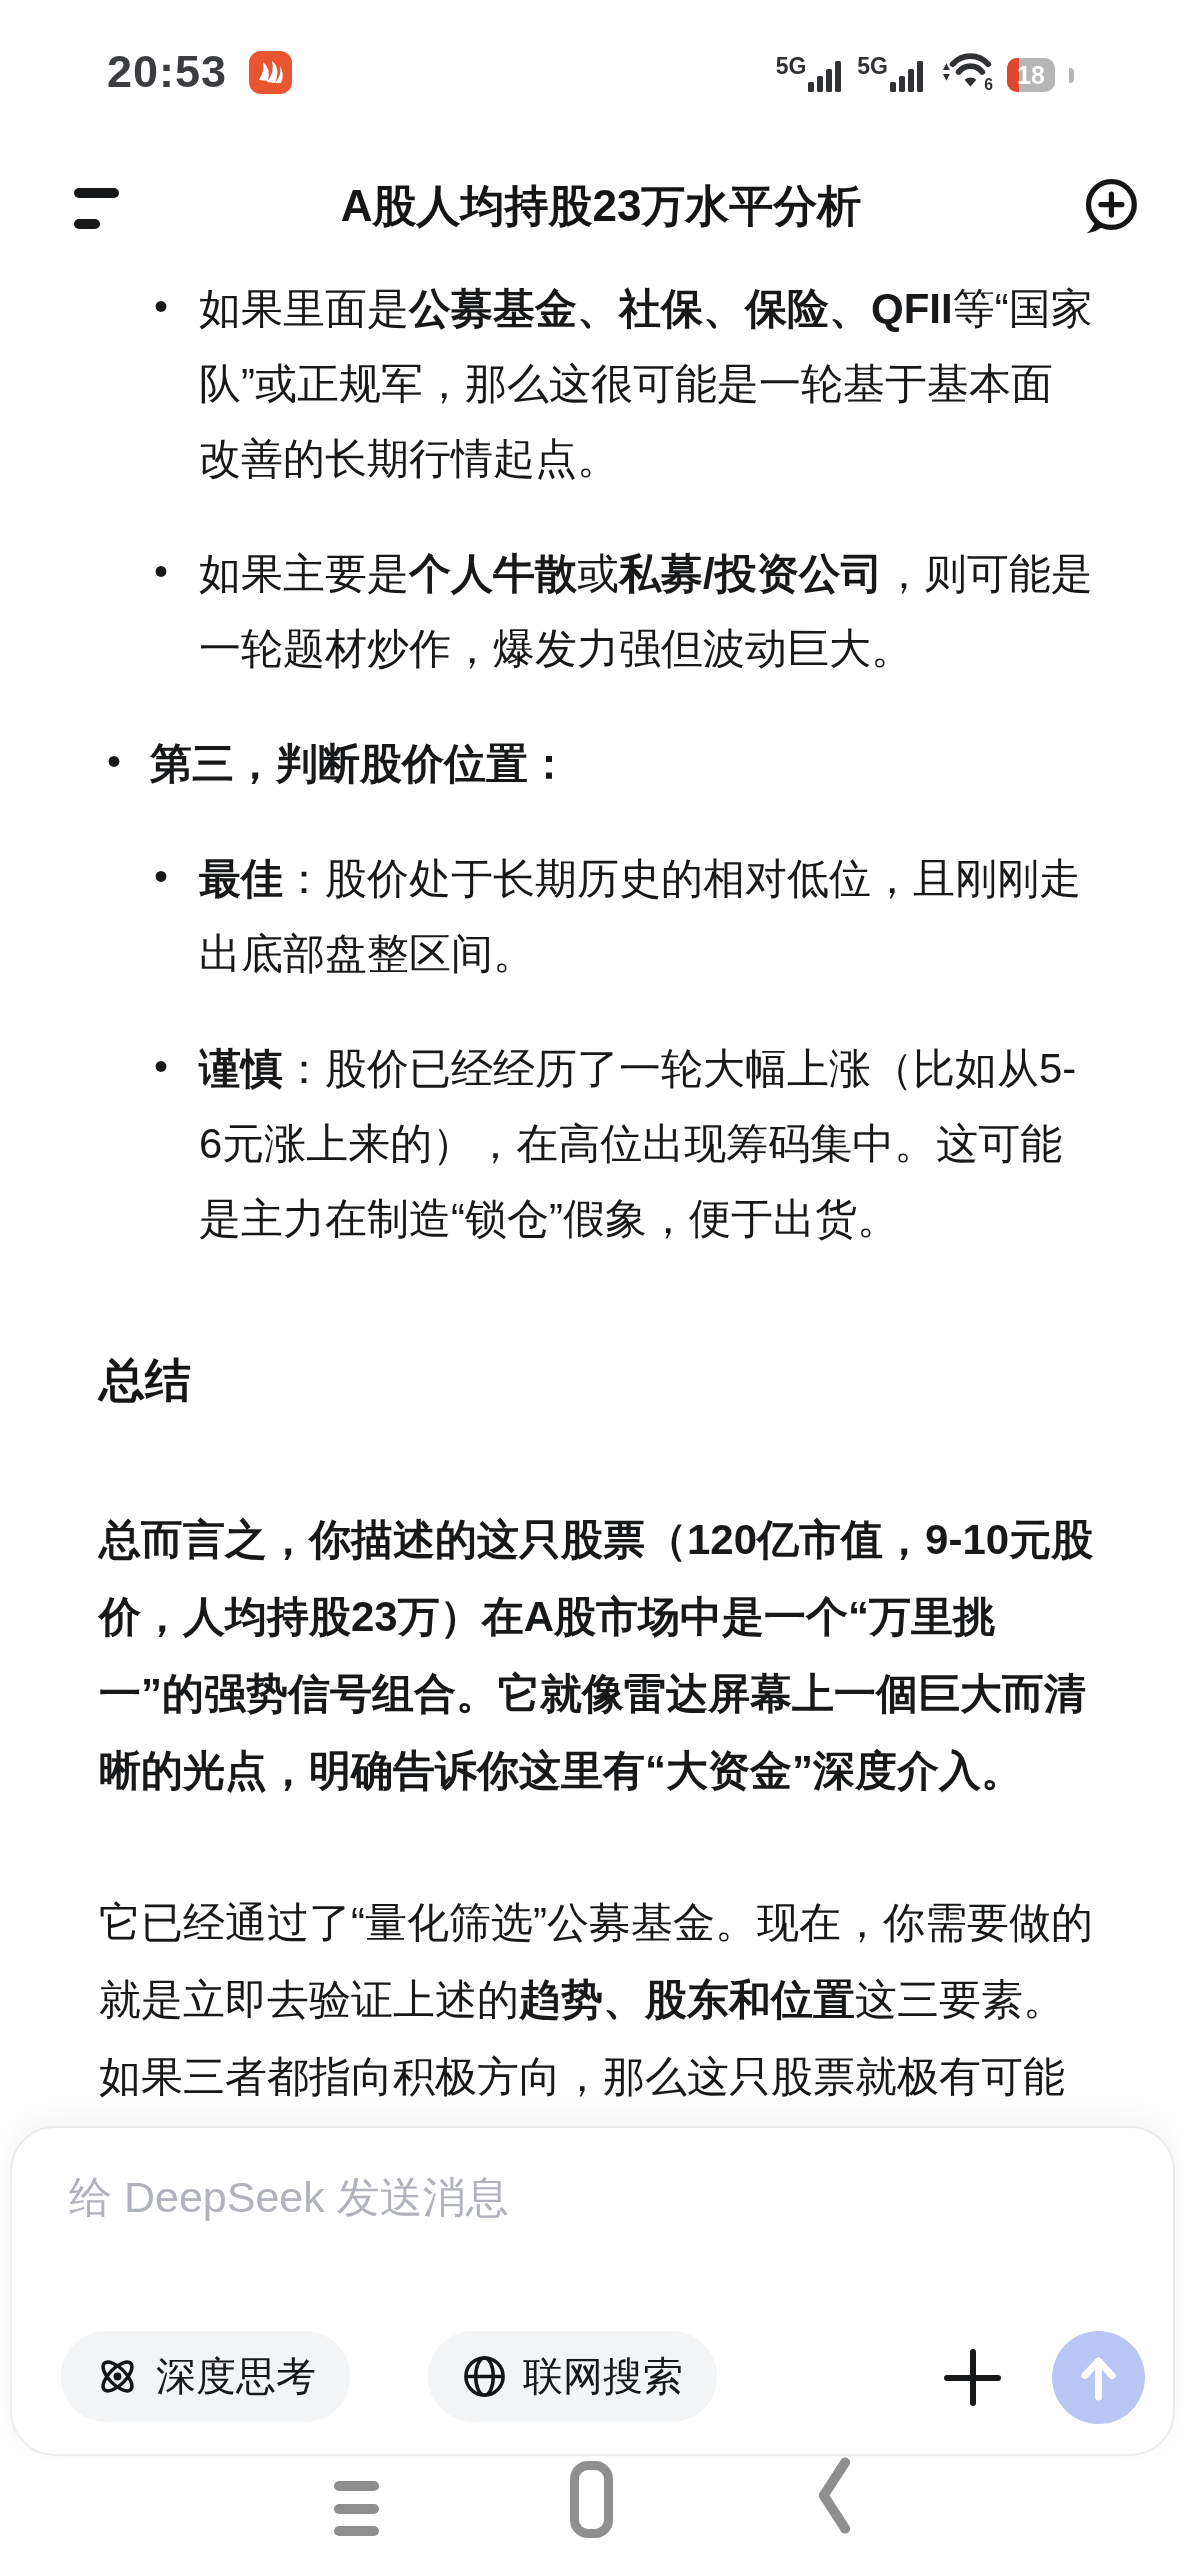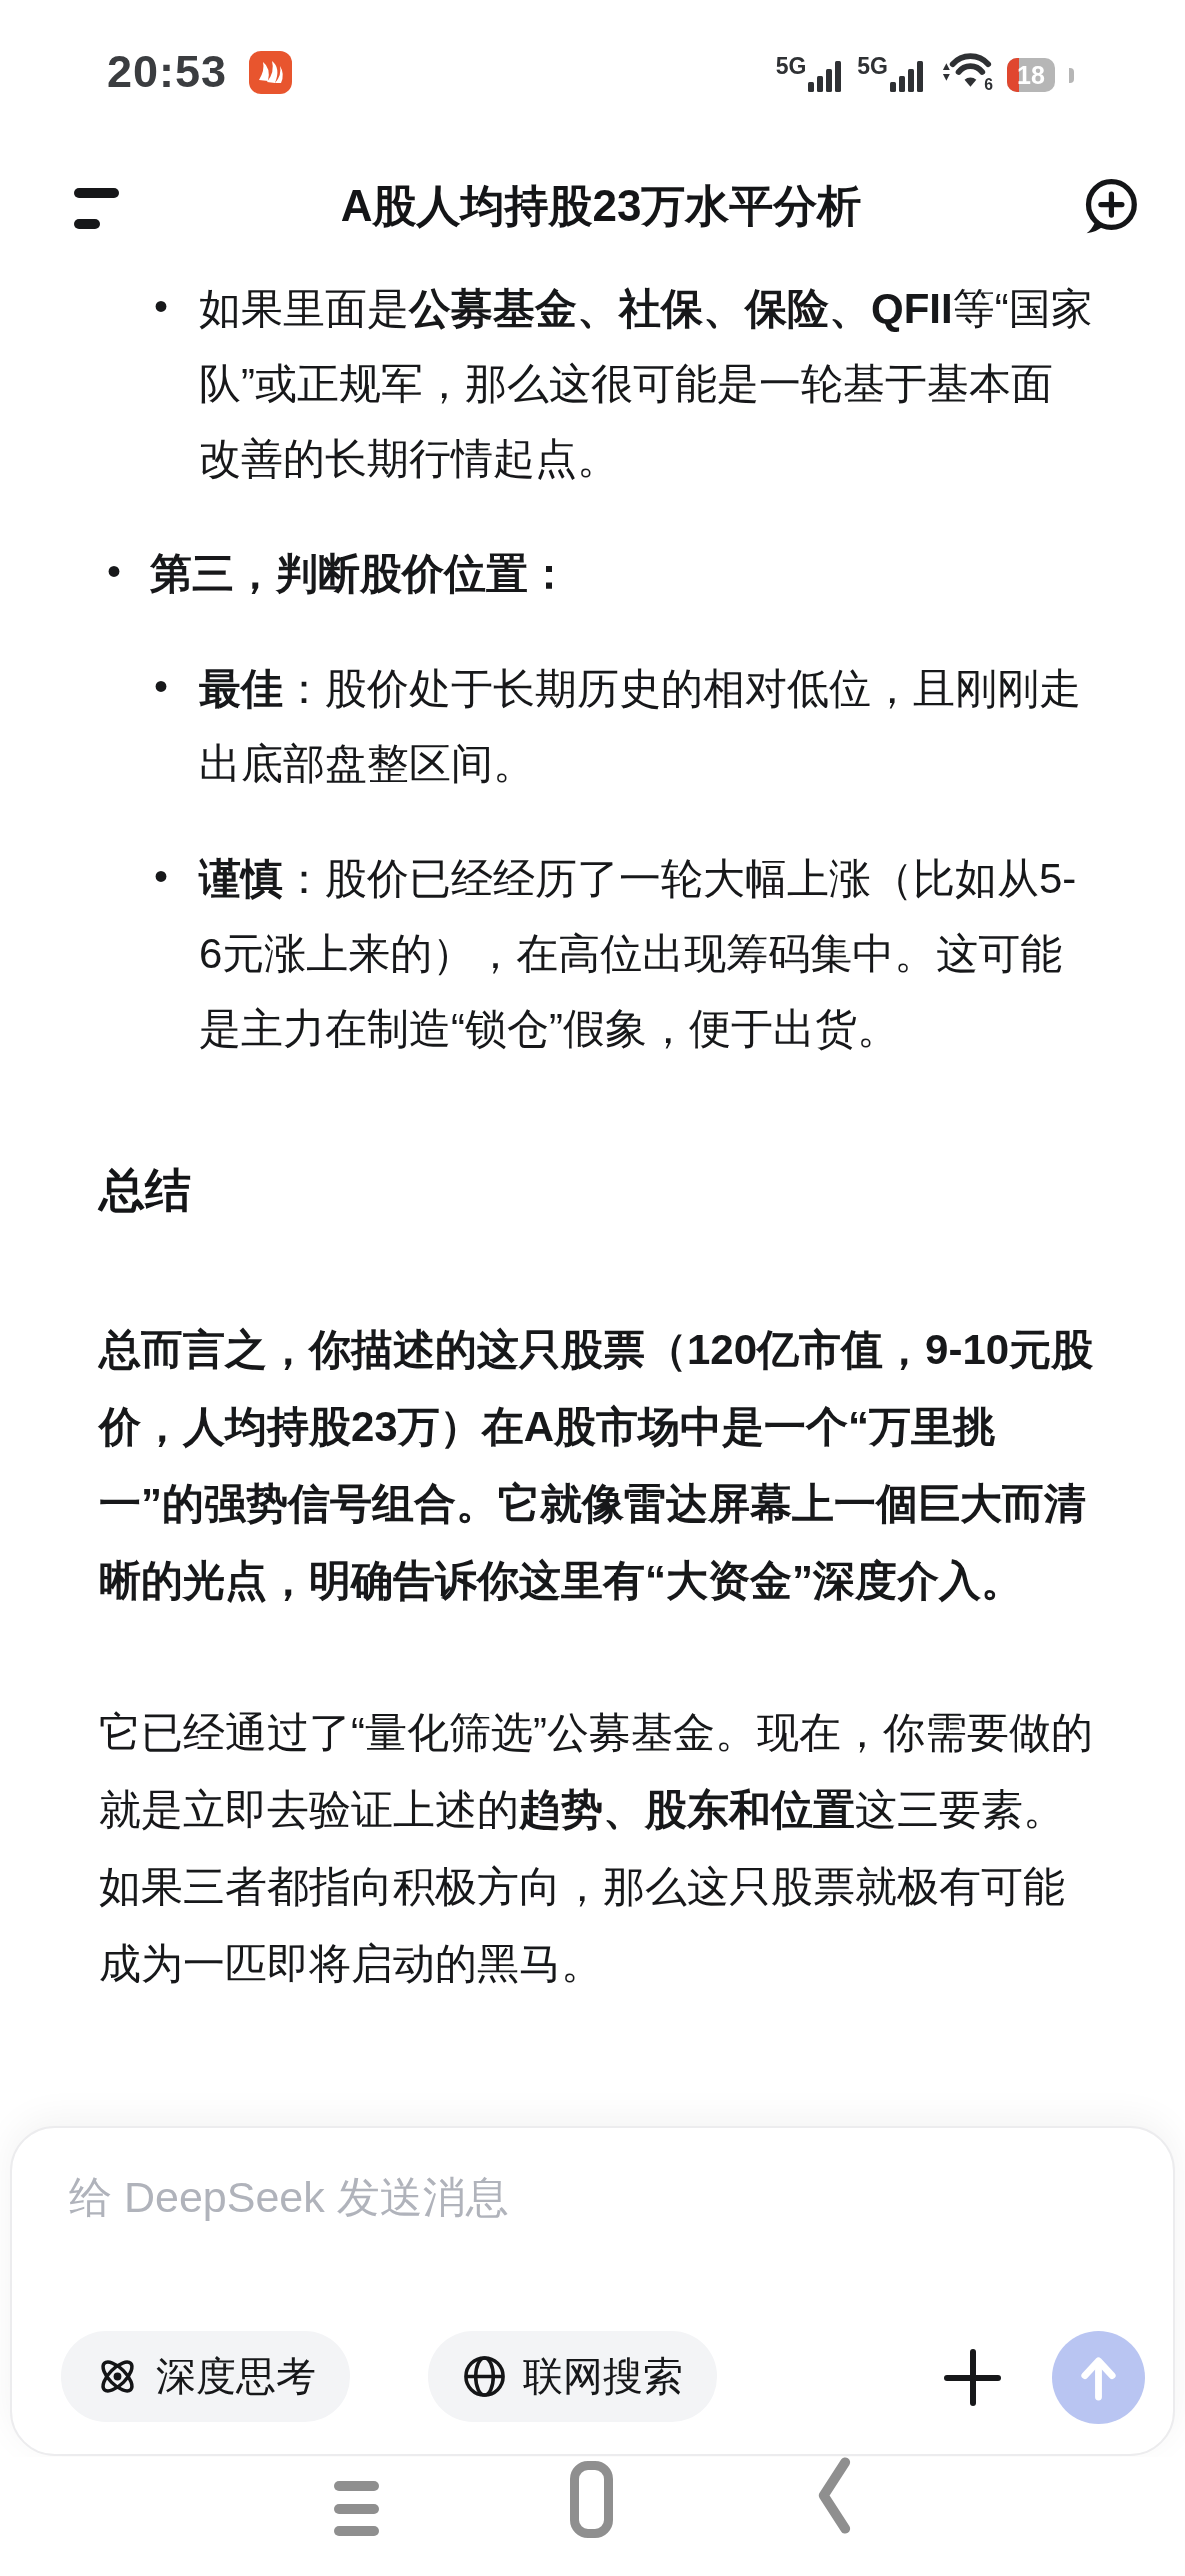--- a/index.html
+++ b/index.html
@@ -157,20 +157,21 @@
       <path d="M17 48 Q13 57 8 60 Q19 59 26 52" fill="#141517"></path>
       <line x1="34" y1="19" x2="34" y2="41" stroke="#141517" stroke-width="5.5" stroke-linecap="round"></line>
       <line x1="23" y1="30" x2="45" y2="30" stroke="#141517" stroke-width="5.5" stroke-linecap="round"></line>
     </svg>
   </button>
 </header>
 
 <main class="content">
   <ul class="lv2">
     <li><span>如果里面是</span><span class="b">公募基金、社保、保险、QFII</span><span>等“国家队”或正规军，那么这很可能是一轮基于基本面改善的长期行情起点。</span></li>
+    <li><span>如果主要是</span><span class="b">个人牛散</span><span>或</span><span class="b">私募/投资公司</span><span>，则可能是一轮题材炒作，爆发力强但波动巨大。</span></li>
   </ul>
   <ul class="lv1">
     <li><span class="b">第三，判断股价位置：</span></li>
   </ul>
   <ul class="lv2">
     <li><span class="b">最佳</span><span>：股价处于长期历史的相对低位，且刚刚走出底部盘整区间。</span></li>
     <li><span class="b">谨慎</span><span>：股价已经经历了一轮大幅上涨（比如从5-6元涨上来的），在高位出现筹码集中。这可能是主力在制造“锁仓”假象，便于出货。</span></li>
   </ul>
   <h3 class="summary-h">总结</h3>
   <p class="para bold"><span class="b">总而言之，你描述的这只股票（120亿市值，9-10元股价，人均持股23万）在A股市场中是一个“万里挑一”的强势信号组合。它就像雷达屏幕上一個巨大而清晰的光点，明确告诉你这里有“大资金”深度介入。</span></p>

